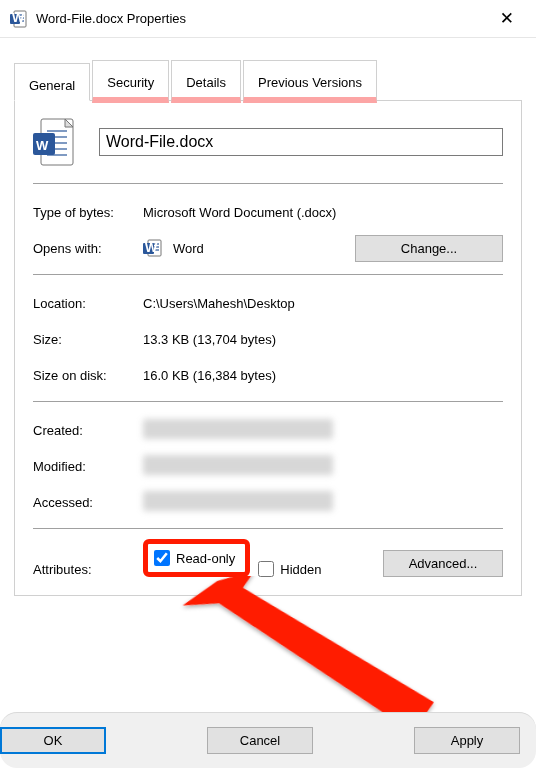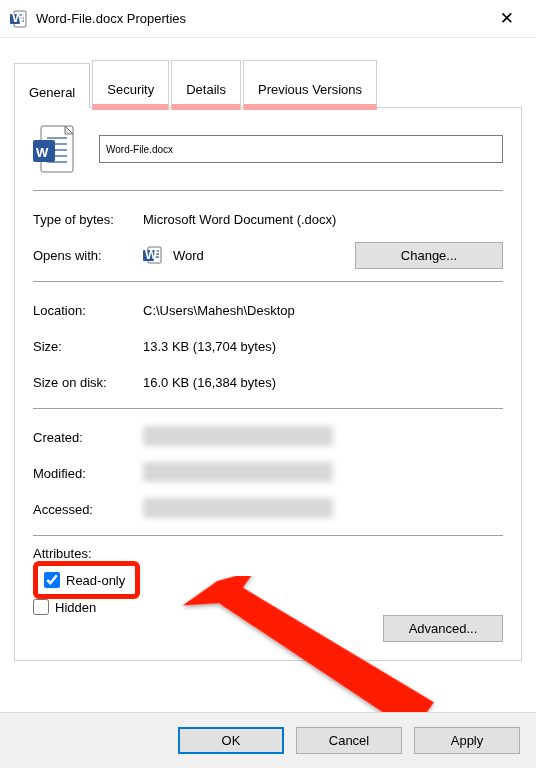--- a/index.html
+++ b/index.html
@@ -10,58 +10,58 @@
     .title-icon { width: 18px; height: 18px; margin-right: 8px; position: relative; }
     .title-text { flex: 1; font-size: 13px; color: #000; }
     .close-x { font-size: 17px; color: #000; padding: 6px 10px; line-height: 1; }
 
     
     .content { padding: 4px 14px 0 14px; }
 
     
     .tabs { display: flex; align-items: flex-end; margin-top: 16px; position: relative; }
     .tabs::after { content: ""; position: absolute; left: 0; right: 0; bottom: 0; border-bottom: 1px solid #d0d0d0; z-index: 0; }
-    .tab { padding: 21px 14px 7px 14px; border: 1px solid #d0d0d0; background: #fff; position: relative; margin-right: 2px; z-index: 1; color: #000; }
+    .tab { padding: 14px 14px 7px 14px; border: 1px solid #d0d0d0; background: #fff; position: relative; margin-right: 2px; z-index: 1; color: #000; }
     .tab.inactive { top: 2px; border-bottom: 6px solid #fca5a5; }
     .tab.active { border-bottom: 1px solid #fff; z-index: 2; }
 
     
     .panel { border: 1px solid #d0d0d0; border-top: none; padding: 16px 18px 18px 18px; background: #fff; }
 
     
     .headrow { display: flex; align-items: center; gap: 26px; margin-bottom: 16px; }
     .filebig-icon { width: 40px; height: 50px; position: relative; }
-    .fname-input { flex: 1; height: 28px; padding: 2px 6px; border: 1px solid #7a7a7a; font-size: 10px; }
+    .fname-input { flex: 1; height: 28px; padding: 2px 6px; border: 1px solid #7a7a7a; font-size: 16px; }
 
     hr.sep { border: none; border-top: 1px solid #a0a0a0; margin: 8px 0 10px 0; }
 
     .row { display: flex; align-items: center; min-height: 36px; }
     .label { width: 110px; color: #000; }
     .value { flex: 1; color: #000; }
 
     .opens-row .opens-icon { width: 20px; height: 20px; margin-right: 10px; position: relative; }
 
     .btn { background: #e1e1e1; border: 1px solid #adadad; padding: 5px 0; width: 120px; text-align: center; color: #000; }
     .change-btn { width: 148px; }
 
-    .attrib-row { display: flex; align-items: flex-start; flex-direction: column; }
+    .attrib-row { display: flex; align-items: flex-end; }
     .cbwrap { display: inline-flex; align-items: center; margin-right: 18px; }
     .cbwrap input { width: 16px; height: 16px; margin: 0 6px 0 0; }
 
     .redbox { border: 5px solid #ff1a00; border-radius: 6px; padding: 6px 10px 6px 6px; display: inline-flex; align-items: center; margin-right: 8px; }
 
     .adv-btn { width: 120px; margin-left: auto; }
 
     .redacted { display: inline-block; width: 190px; height: 20px; background: #d7d7d7; border-radius: 2px; filter: blur(3px); }
 
     
     .arrow { position: absolute; left: 150px; top: 576px; pointer-events: none; }
 
     
-    .actions { position: absolute; left: 0; right: 0; bottom: 0; height: 56px; border-top: 1px solid #d9d9d9; background: #f0f0f0; display: flex; align-items: center; justify-content: flex-end; padding-right: 16px; gap: 12px; }
+    .actions { position: absolute; left: 0; right: 0; bottom: 0; height: 56px; border-top: 1px solid #d9d9d9; background: #f0f0f0; display: flex; align-items: center; justify-content: space-between; padding-right: 16px; gap: 12px; border-radius: 17px; }
     .ok-btn { width: 106px; background: #e1e1e1; border: 2px solid #0078d7; padding: 4px 0; text-align: center; }
     .cancel-btn, .apply-btn { width: 106px; }
 
     
     .word-svg rect.page { fill: #fff; stroke: #777; stroke-width: 1; }
     .word-svg rect.badge { fill: #2b579a; }
     .word-svg text { fill: #fff; font-weight: 700; font-family: "Segoe UI", sans-serif; }
     .word-svg line { stroke: #2b579a; stroke-width: 1.2; }
   </style>
 </head>

